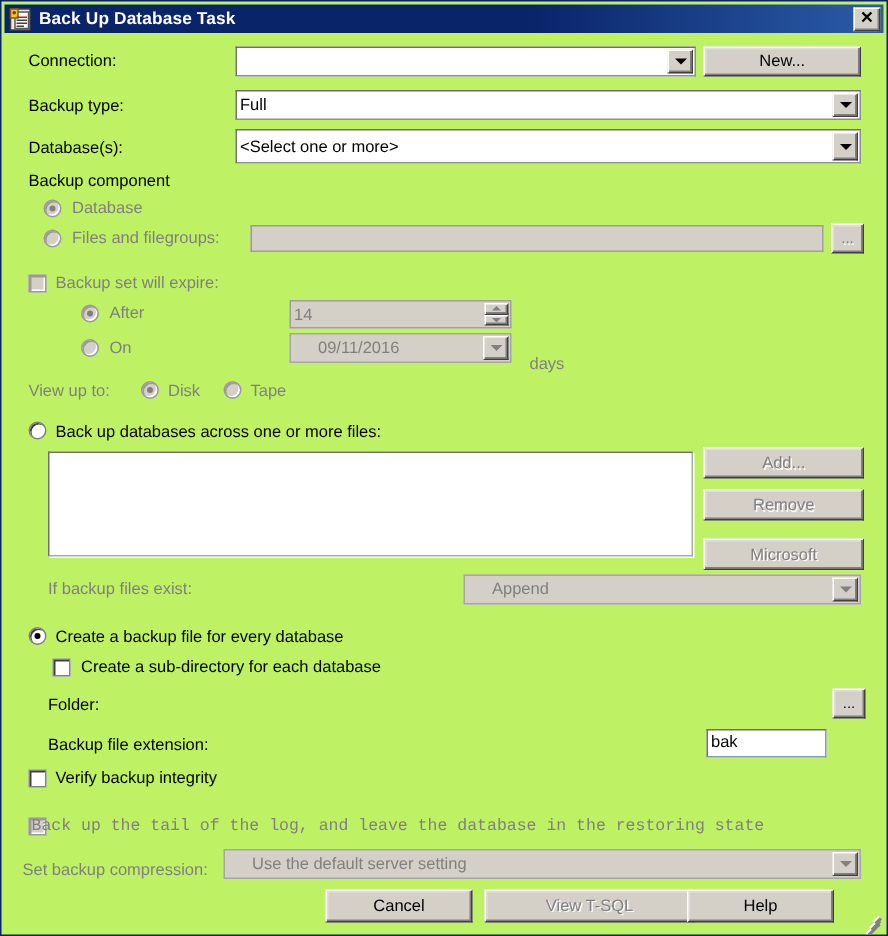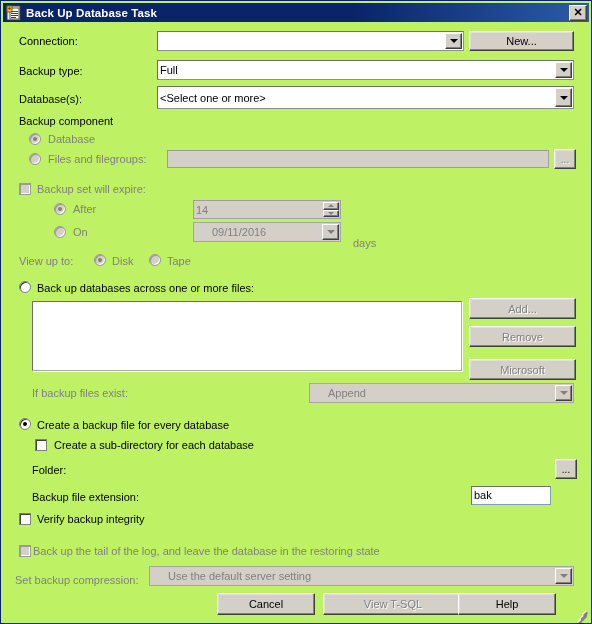--- a/index.html
+++ b/index.html
@@ -394,21 +394,21 @@
   <span class="lbl" style="left:31px; top:463px;">Folder:</span>
   <div class="btn" style="left:554px; top:458px; width:22px; height:20px; font-size:10px;">...</div>
 
   <span class="lbl" style="left:31px; top:490px;">Backup file extension:</span>
   <div class="tbox" style="left:470px; top:485px; width:80px; height:19px;">bak</div>
 
   <span class="cbox" style="left:18px; top:512px;"></span>
   <span class="lbl" style="left:36px; top:512px;">Verify backup integrity</span>
 
   <span class="cbox dis" style="left:18px; top:544px;"></span>
-  <span class="lbl dis" style="left:32px; top:544px;">Back up the tail of the log, and leave the database in the restoring state</span>
+  <span class="lbl dis" style="left:20px; top:544px;font-family:Liberation Mono, monospace;">Back up the tail of the log, and leave the database in the restoring state</span>
 
   <span class="lbl dis" style="left:14px; top:573px;">Set backup compression:</span>
   <div class="combo dis" style="left:148px; top:565px; width:425px; height:20px;">
     <span class="cval">Use the default server setting</span>
     <span class="arrow">
         <span class="tri-d"></span>
       </span>
   </div>
 
   <div class="btn" style="left:216px; top:592px; width:98px; height:22px;">Cancel</div>

